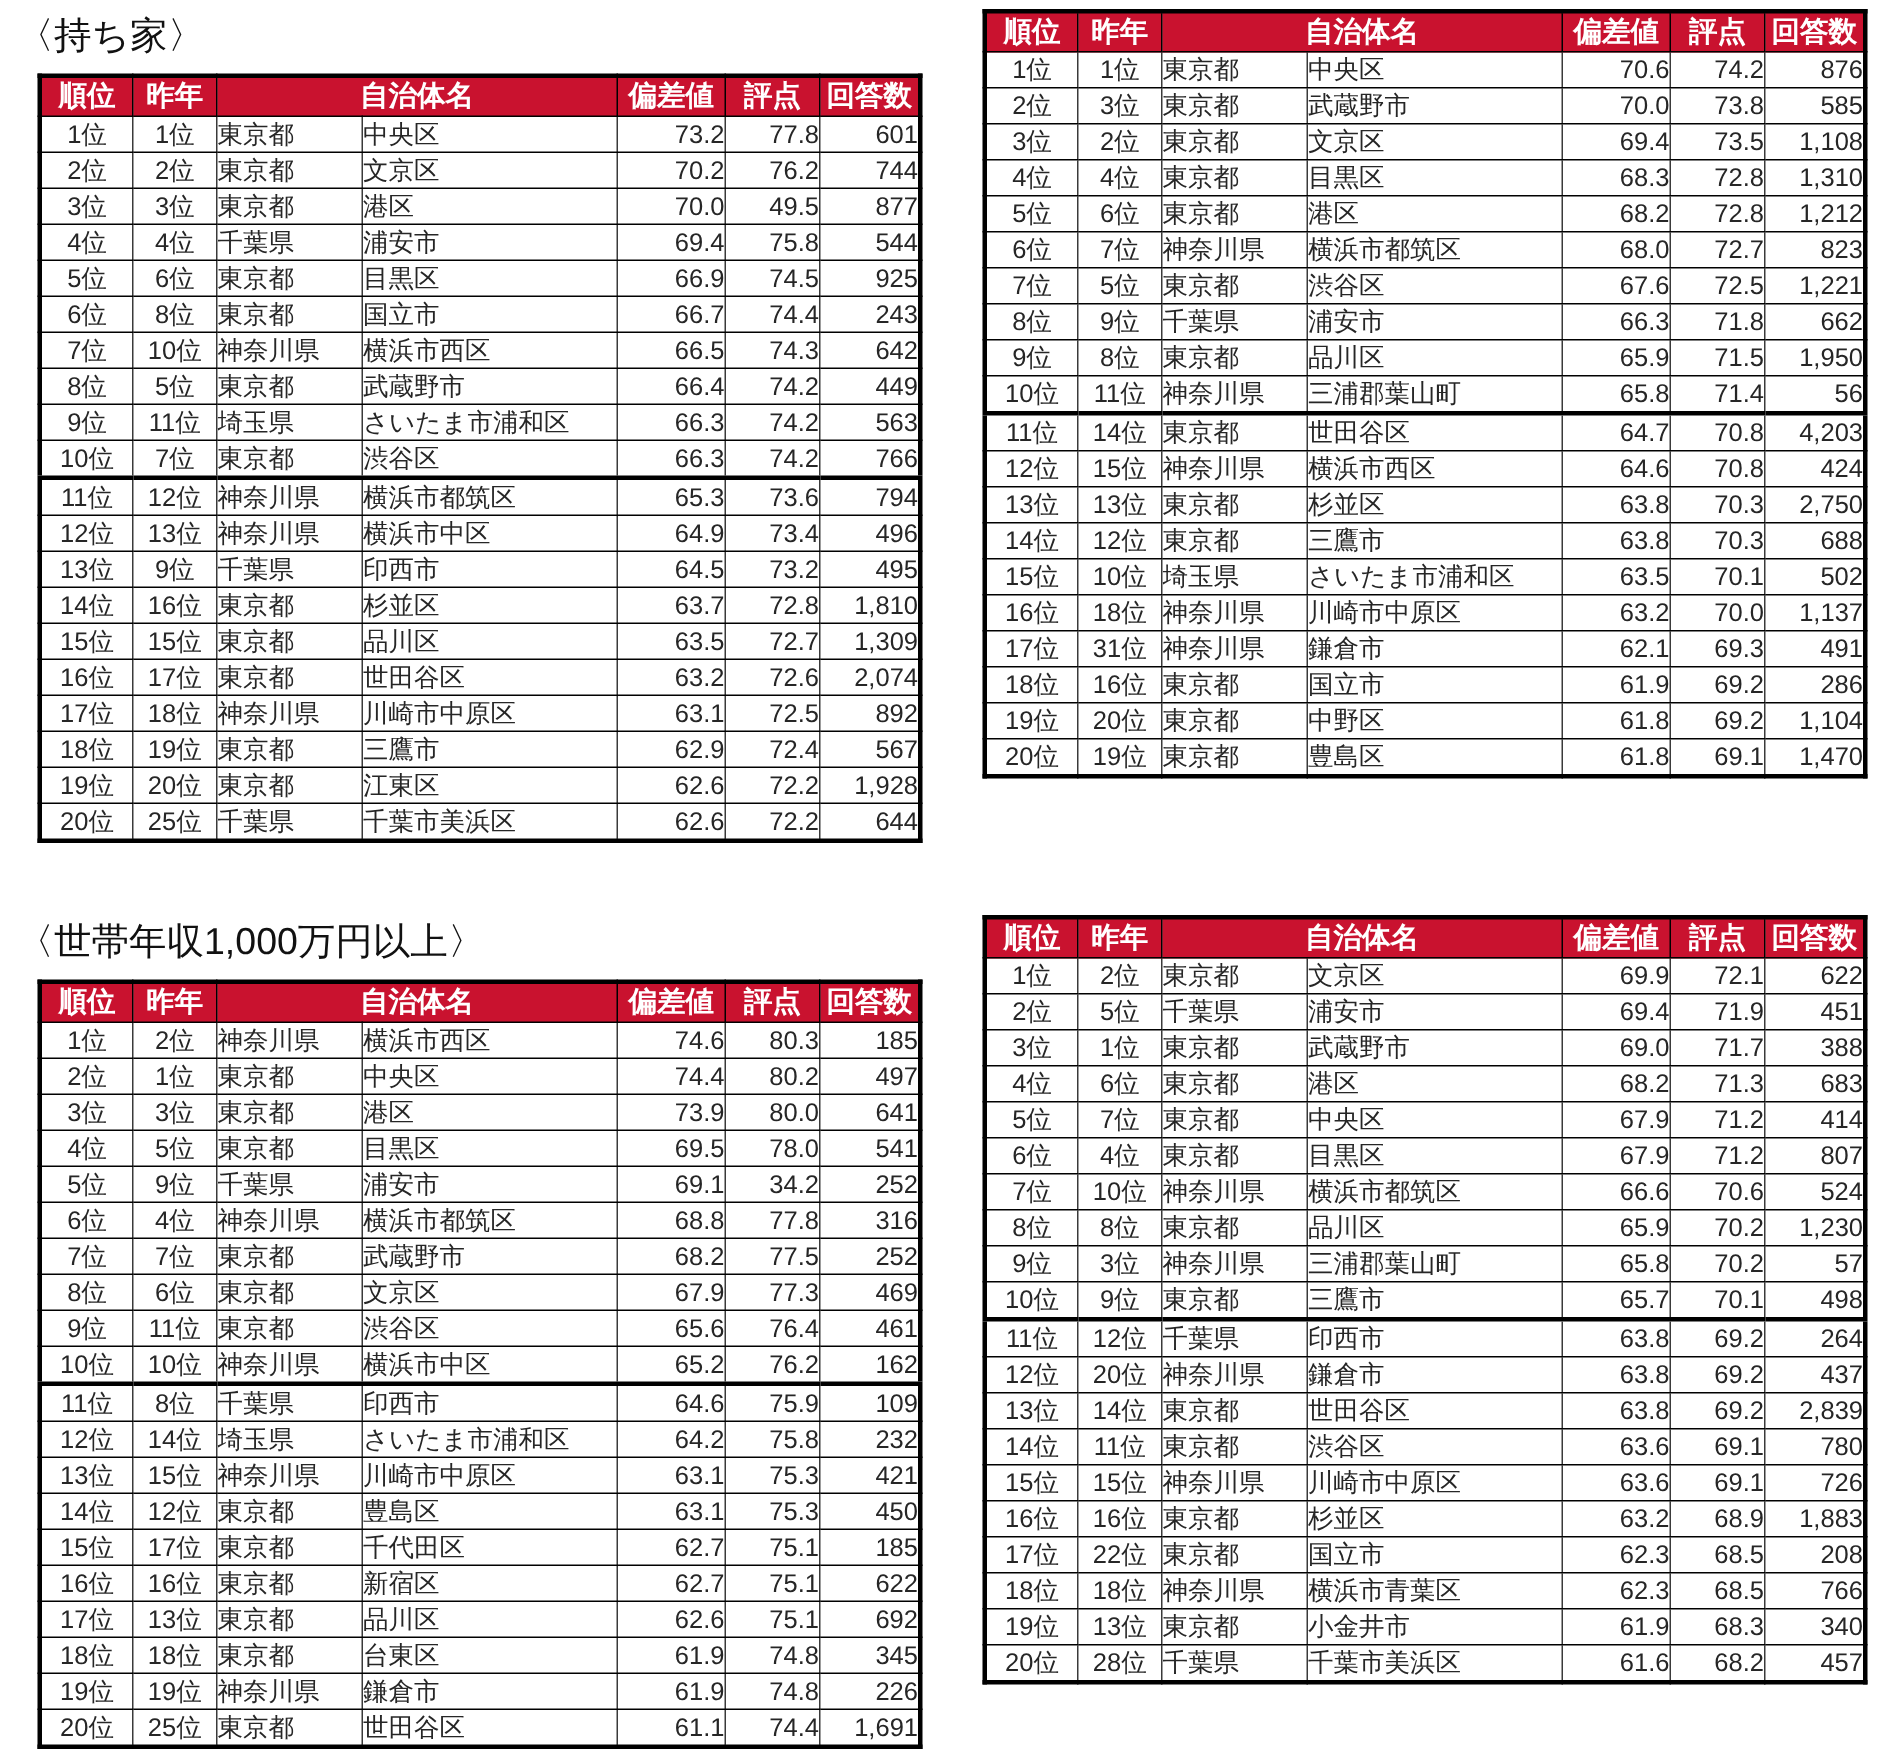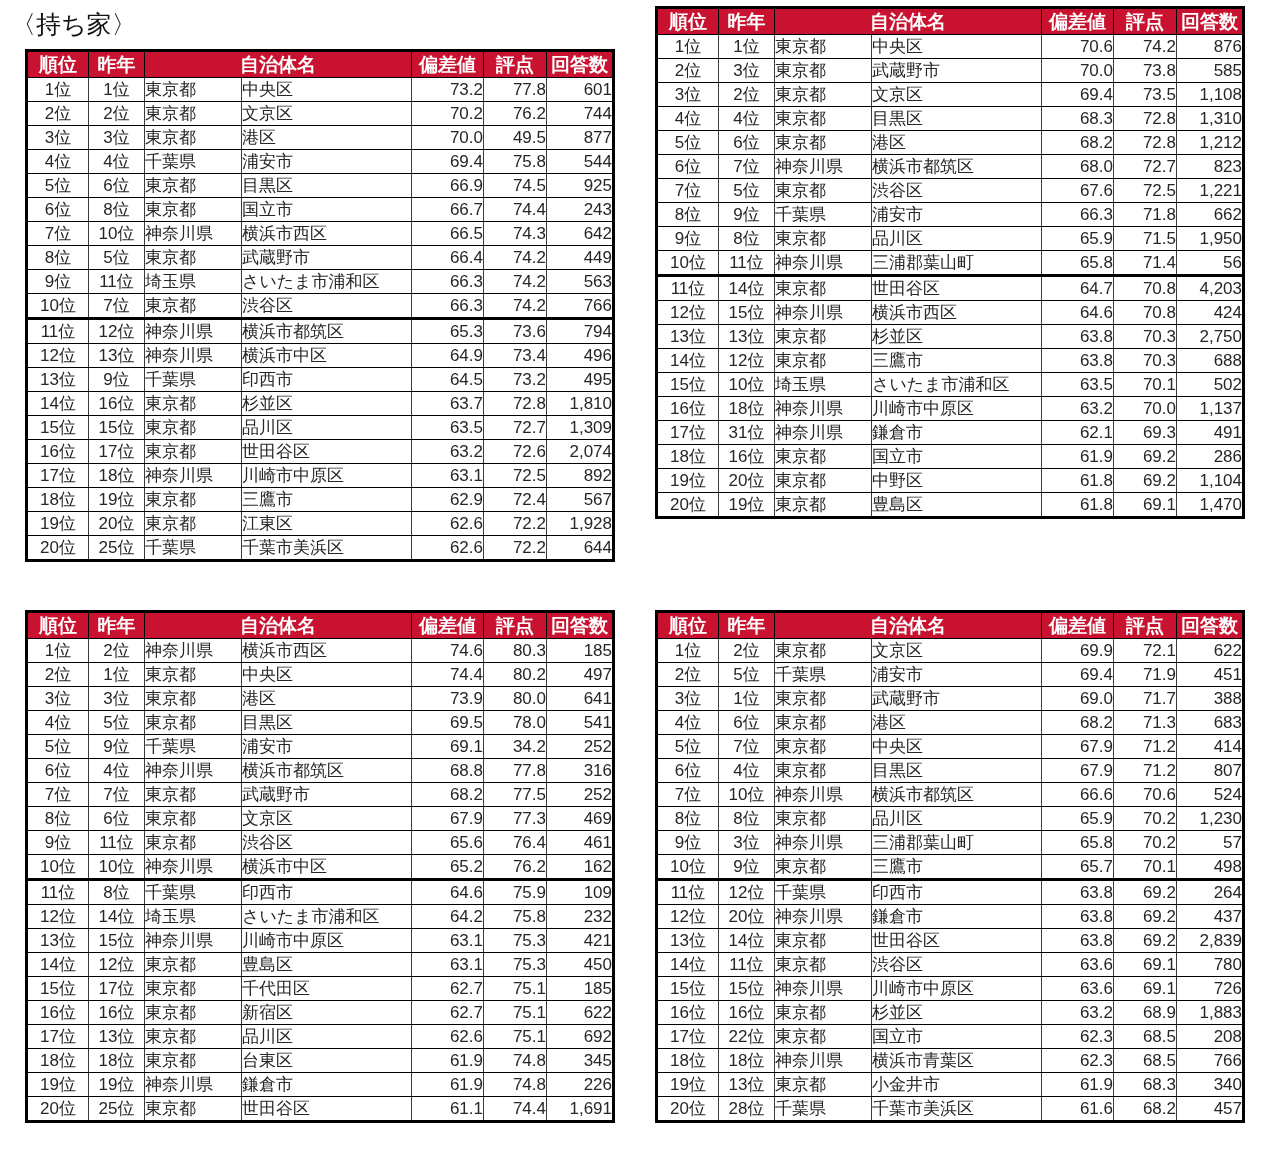--- a/index.html
+++ b/index.html
@@ -481,20 +481,21 @@
             <td class="cell-city">豊島区</td>
             <td class="cell-dev">61.8</td>
             <td class="cell-score">69.1</td>
             <td class="cell-resp">1,470</td>
           </tr>
         </tbody>
     </table>
   </section>
 
   <section class="block last-row">
+    <h2 class="block-title">〈世帯年収1,000万円以上〉</h2>
     <table class="rank-table">
       <colgroup>
         <col class="c-rank">
           <col class="c-last">
           <col class="c-pref">
           <col class="c-city">
           <col class="c-dev">
           <col class="c-score">
           <col class="c-resp">
       </colgroup>

